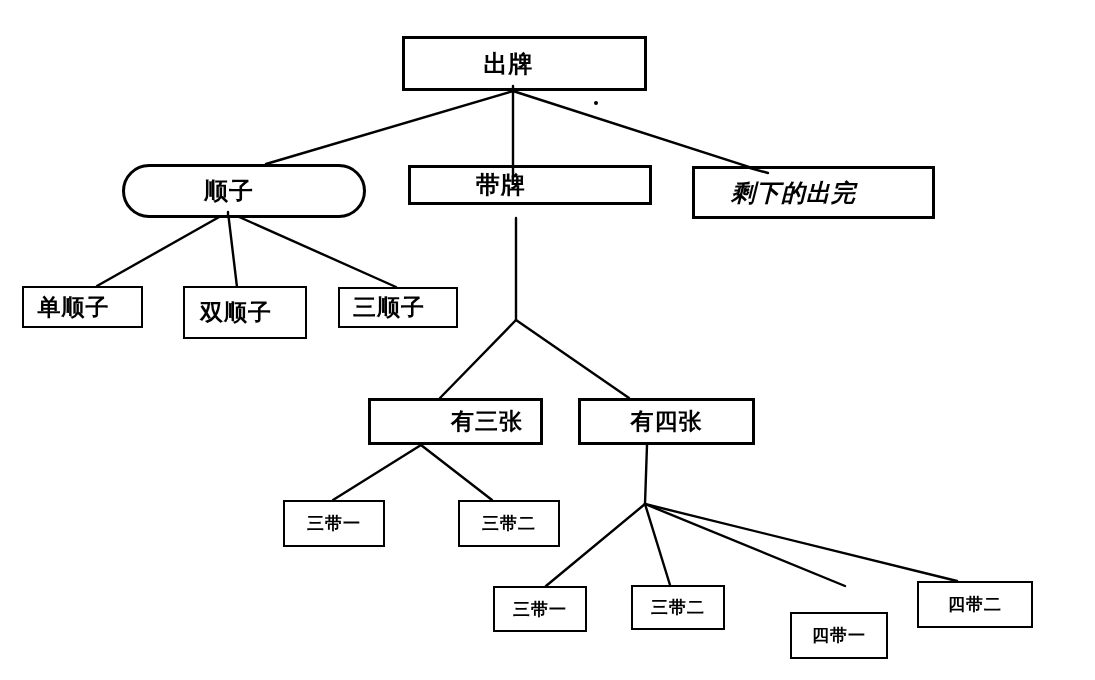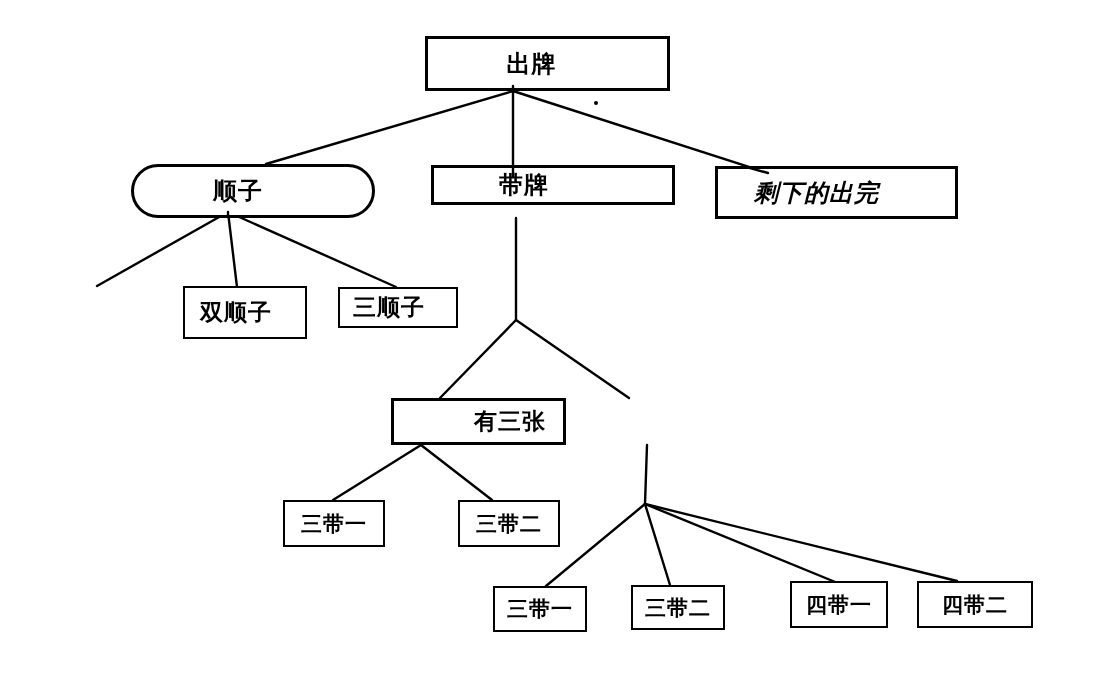--- a/index.html
+++ b/index.html
@@ -30,24 +30,24 @@
     border: 2px solid #000000;
     display: flex;
     align-items: center;
     justify-content: center;
     z-index: 1;
     color: #000000;
     font-weight: bold;
     white-space: nowrap;
     letter-spacing: 1px;
   }
-  .node.thick { border-width: 3px; margin-left: 23px; }
+  .node.thick { border-width: 3px; }
   .node.big   { font-size: 24px; }
   .node.mid   { font-size: 23px; }
-  .node.small { font-size: 21px; }
+  .node.small { font-size: 17px; }
   .node span { display: block; }
 </style>
 </head>
 <body>
 
 <div class="canvas">
 
   <svg class="edge-layer under" width="1095" height="680" viewBox="0 0 1095 680">
     <g stroke="#000000" stroke-width="2.4" stroke-linecap="round">
 
@@ -72,63 +72,69 @@
       <line x1="645" y1="504" x2="845" y2="586"></line>
       <line x1="645" y1="504" x2="957" y2="581"></line>
     </g>
     <circle cx="596" cy="103" r="2" fill="#000000"></circle>
   </svg>
 
   <div class="node thick big" style="left:402px;top:36px;width:245px;height:55px;">
     <span style="transform:translateX(-16px)">出牌</span>
   </div>
 
-  <div class="node thick big" style="left:108px;top:164px;width:244px;height:54px;border-radius:27px;">
+  <div class="node thick big" style="left:122px;top:164px;width:244px;height:54px;border-radius:27px;">
     <span style="transform:translateX(-15px)">顺子</span>
   </div>
 
   <div class="node thick big" style="left:408px;top:165px;width:244px;height:40px;">
     <span style="transform:translateX(-29px)">带牌</span>
   </div>
 
   <div class="node thick big" style="left:692px;top:166px;width:243px;height:53px;font-style:italic;">
     <span style="transform:translateX(-20px)">剩下的出完</span>
   </div>
 
+  <div class="node mid" style="left:22px;top:286px;width:121px;height:42px;">
+    <span style="transform:translateX(-9px)">单顺子</span>
+  </div>
 
   <div class="node mid" style="left:183px;top:286px;width:124px;height:53px;">
     <span style="transform:translateX(-9px)">双顺子</span>
   </div>
 
   <div class="node mid" style="left:338px;top:287px;width:120px;height:41px;">
     <span style="transform:translateX(-9px)">三顺子</span>
   </div>
 
   <div class="node thick mid" style="left:368px;top:398px;width:175px;height:47px;justify-content:flex-end;">
     <span style="transform:translateX(-17px)">有三张</span>
   </div>
 
+  <div class="node thick mid" style="left:578px;top:398px;width:177px;height:47px;">
+    <span>有四张</span>
+  </div>
 
   <div class="node small" style="left:283px;top:500px;width:102px;height:47px;">
     <span>三带一</span>
   </div>
 
   <div class="node small" style="left:458px;top:500px;width:102px;height:47px;">
     <span>三带二</span>
   </div>
 
   <div class="node small" style="left:493px;top:586px;width:94px;height:46px;">
     <span>三带一</span>
   </div>
 
   <div class="node small" style="left:631px;top:585px;width:94px;height:45px;">
     <span>三带二</span>
   </div>
 
-  <div class="node small" style="left:790px;top:581px;width:98px;height:47px;">
+  <div class="node small" style="left:790px;top:612px;width:98px;height:47px;">
     <span>四带一</span>
   </div>
 
   <div class="node small" style="left:917px;top:581px;width:116px;height:47px;">
     <span>四带二</span>
   </div>
 
   <svg class="edge-layer over" width="1095" height="680" viewBox="0 0 1095 680">
     <g stroke="#000000" stroke-width="2.4" stroke-linecap="round">
       <line x1="513" y1="166" x2="513" y2="177"></line>

